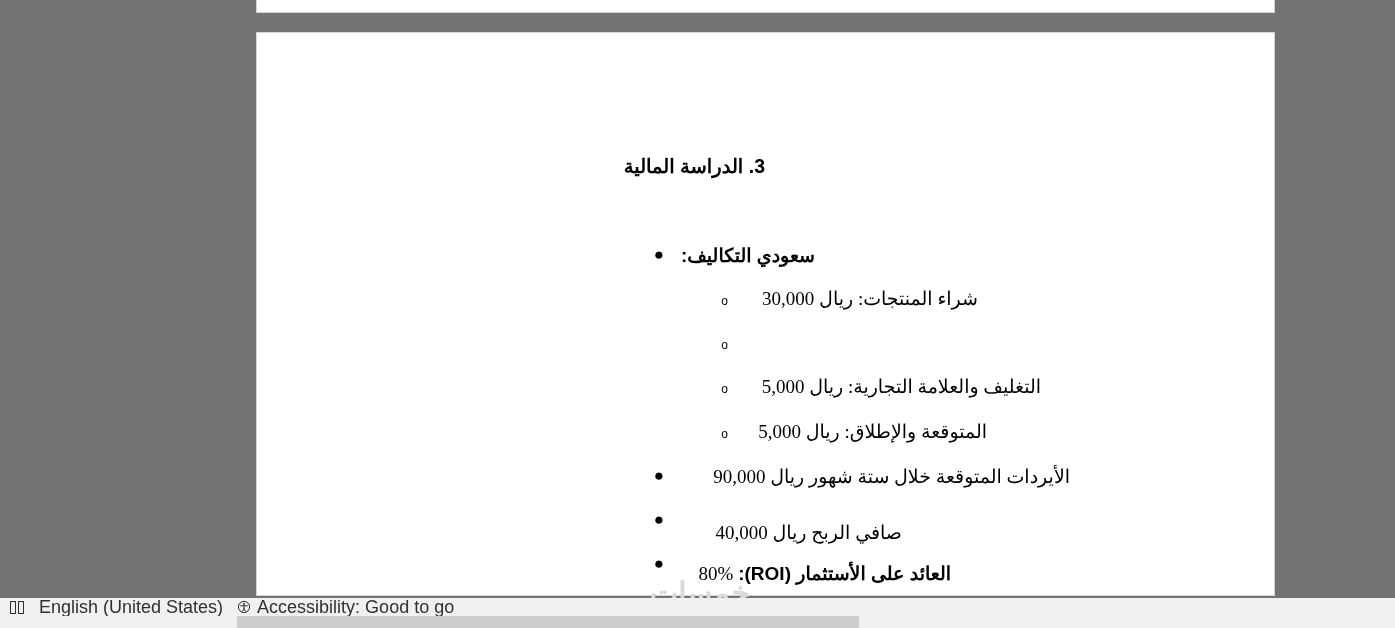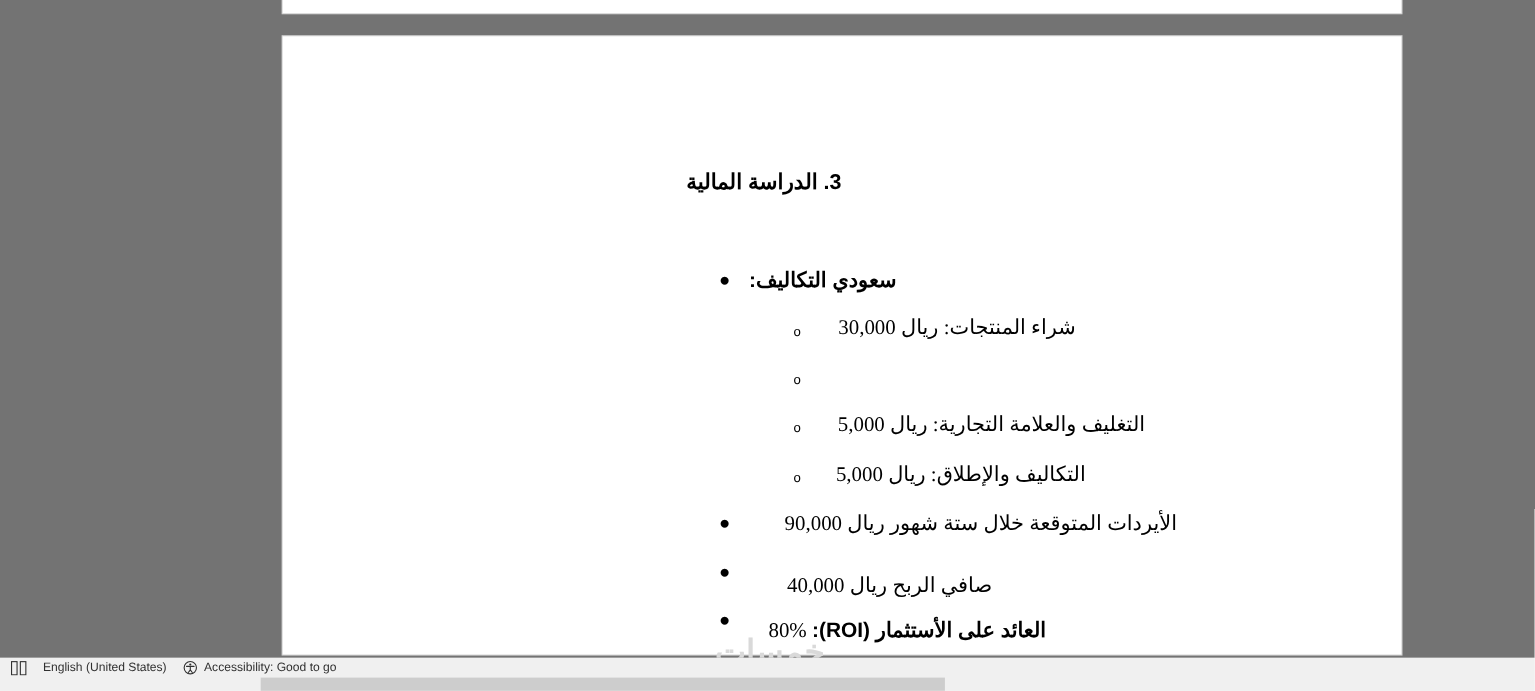--- a/index.html
+++ b/index.html
@@ -109,21 +109,21 @@
   
   .status-bar {
     position: absolute;
     left: 0;
     bottom: 12px;
     width: 1395px;
     height: 18px;
     background: #f0f0f0;
     display: flex;
     align-items: center;
-    font-size: 11px;
+    font-size: 18px;
     color: #303030;
     font-family: "Liberation Sans", sans-serif;
   }
   .status-item {
     display: flex;
     align-items: center;
     gap: 6px;
     margin-left: 14px;
   }
   .status-item.first { margin-left: 10px; }
@@ -172,21 +172,21 @@
       <div class="bullet-circle" style="top:306px; right:546px;">o</div>
 
       <div class="bullet-circle" style="top:350px; right:546px;">o</div>
       <div class="line" style="top:344px; right:233px;">
         <span>التغليف والعلامة التجارية:</span>
         <span class="lat">5,000 ريال</span>
       </div>
 
       <div class="bullet-circle" style="top:395px; right:546px;">o</div>
       <div class="line" style="top:389px; right:287px;">
-        <span>التكاليف والإطلاق:</span>
+        <span>المتوقعة والإطلاق:</span>
         <span class="lat">5,000 ريال</span>
       </div>
 
       <div class="bullet-disc" style="top:434px; right:610px;">●</div>
       <div class="line" style="top:434px; right:204px;">
         <span>الأيردات المتوقعة خلال ستة شهور</span>
         <span class="lat">90,000 ريال</span>
       </div>
 
       <div class="bullet-disc" style="top:478px; right:610px;">●</div>

